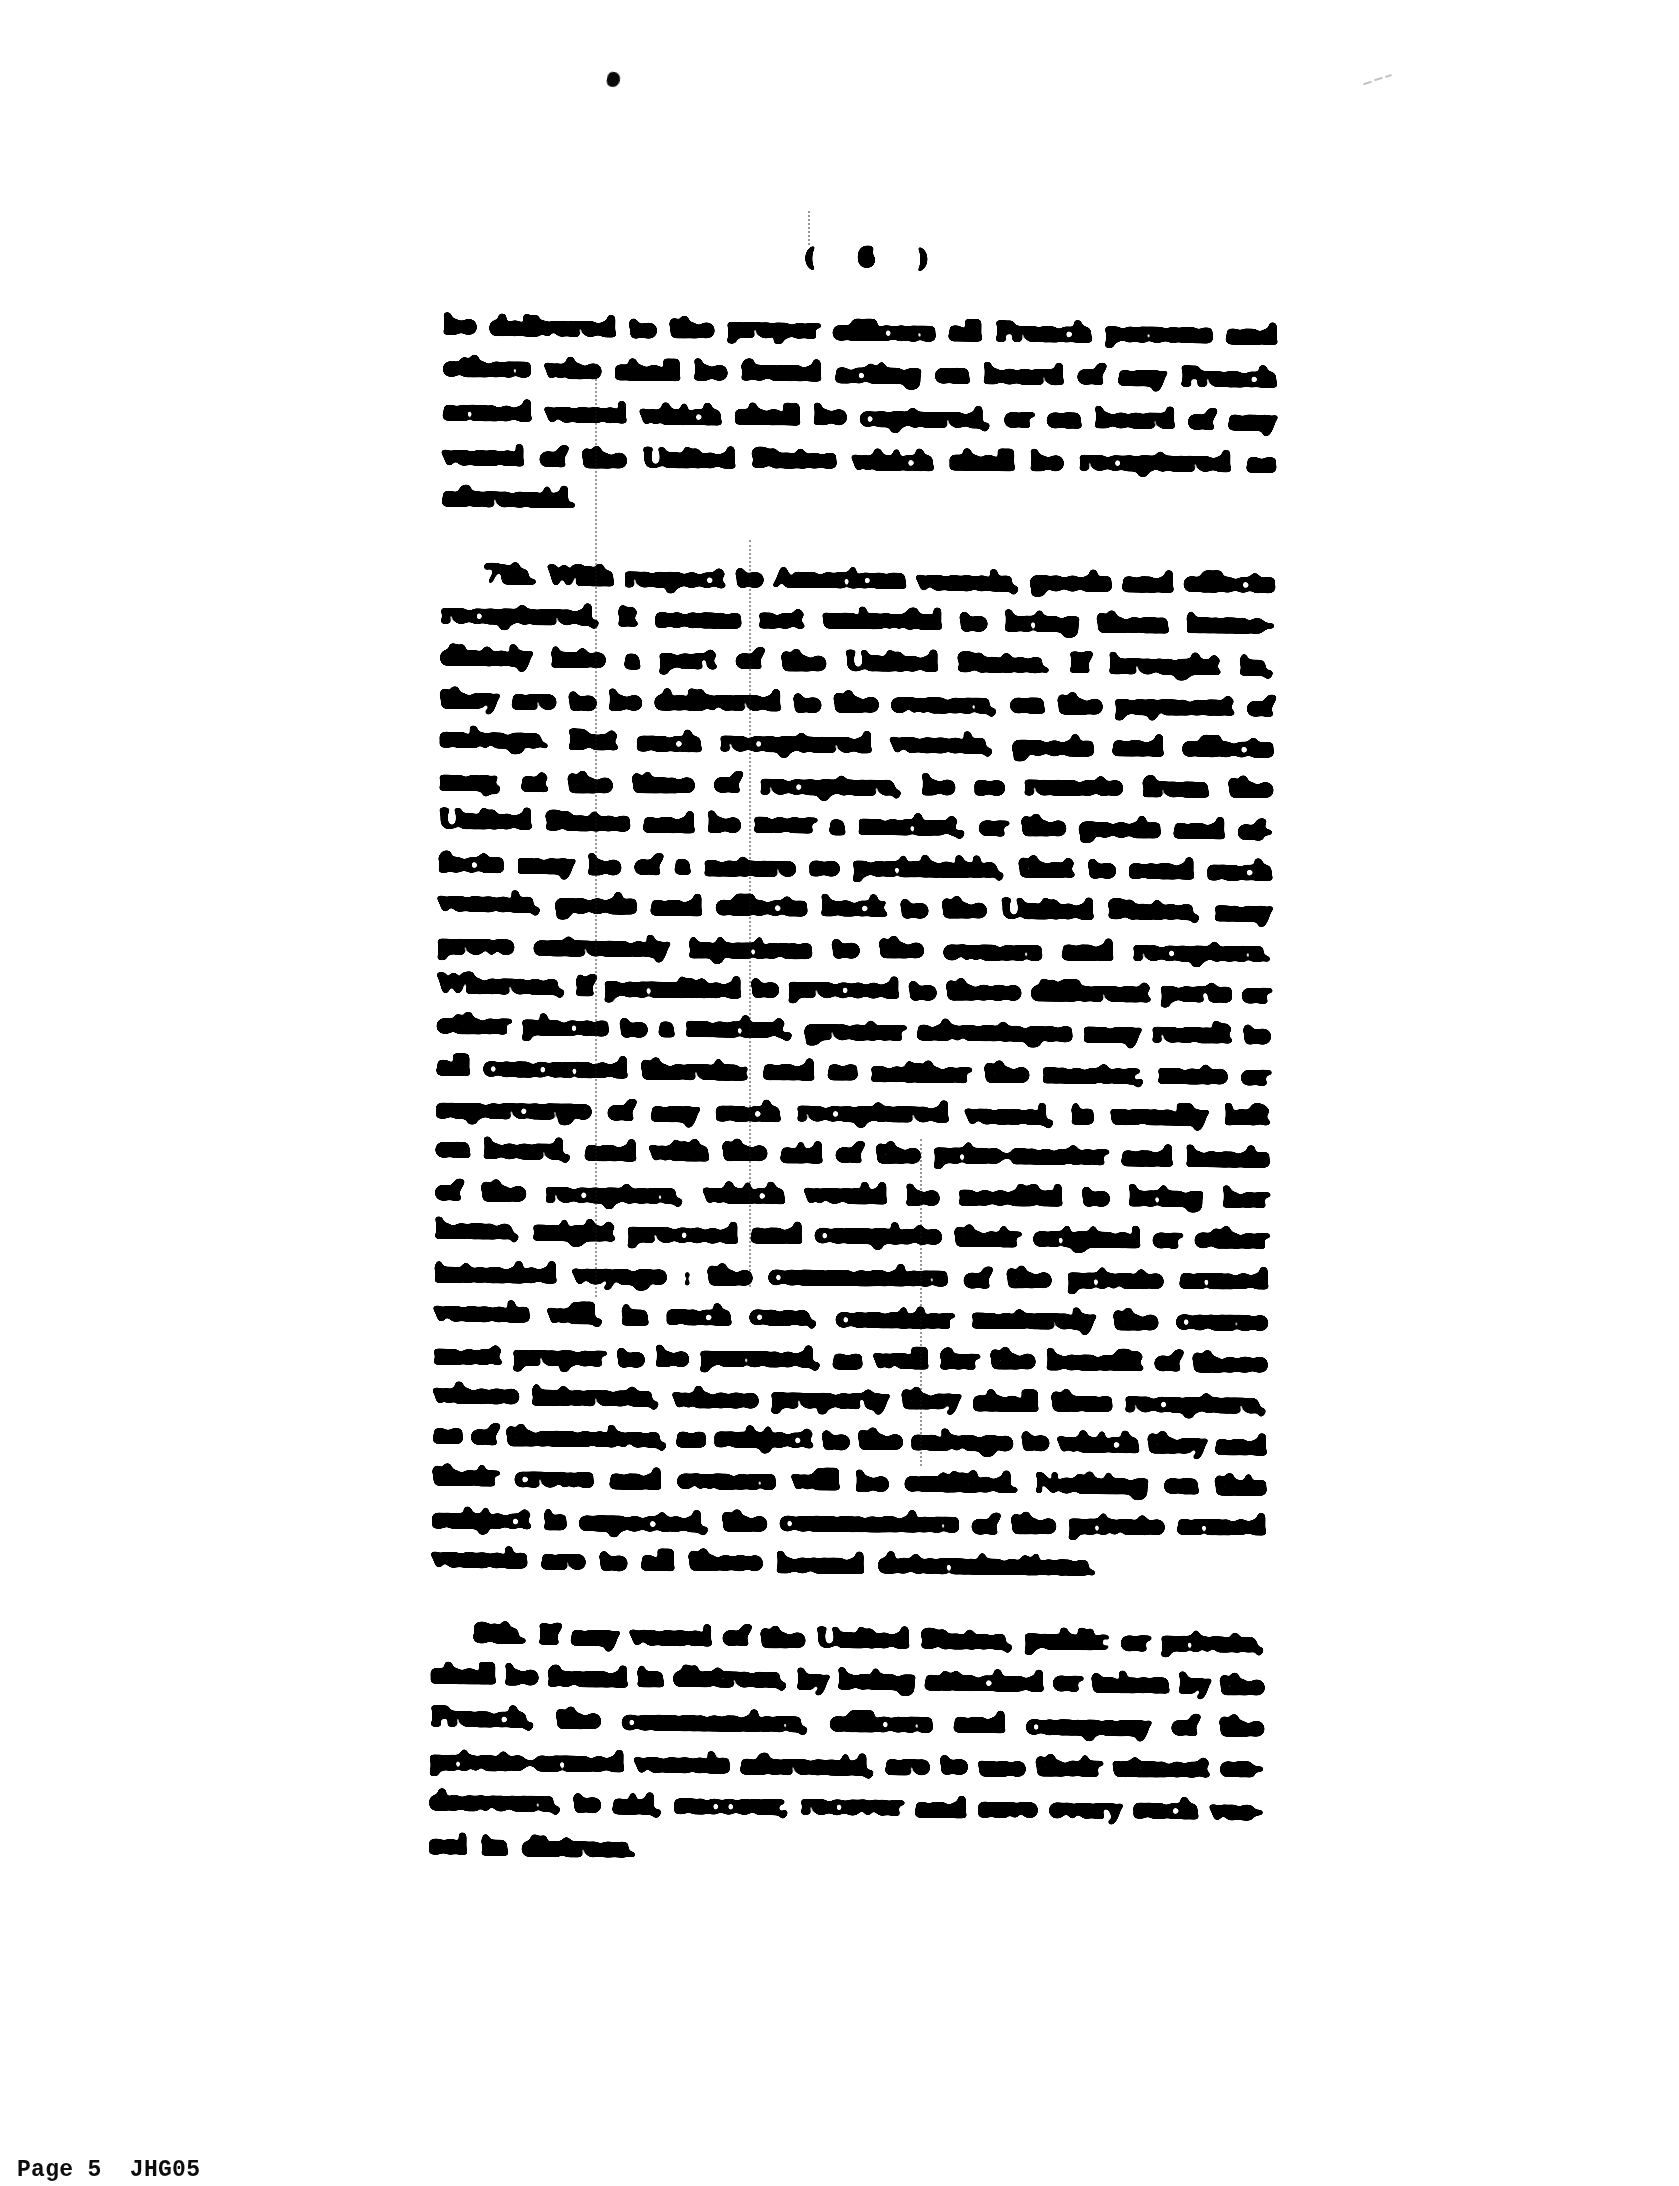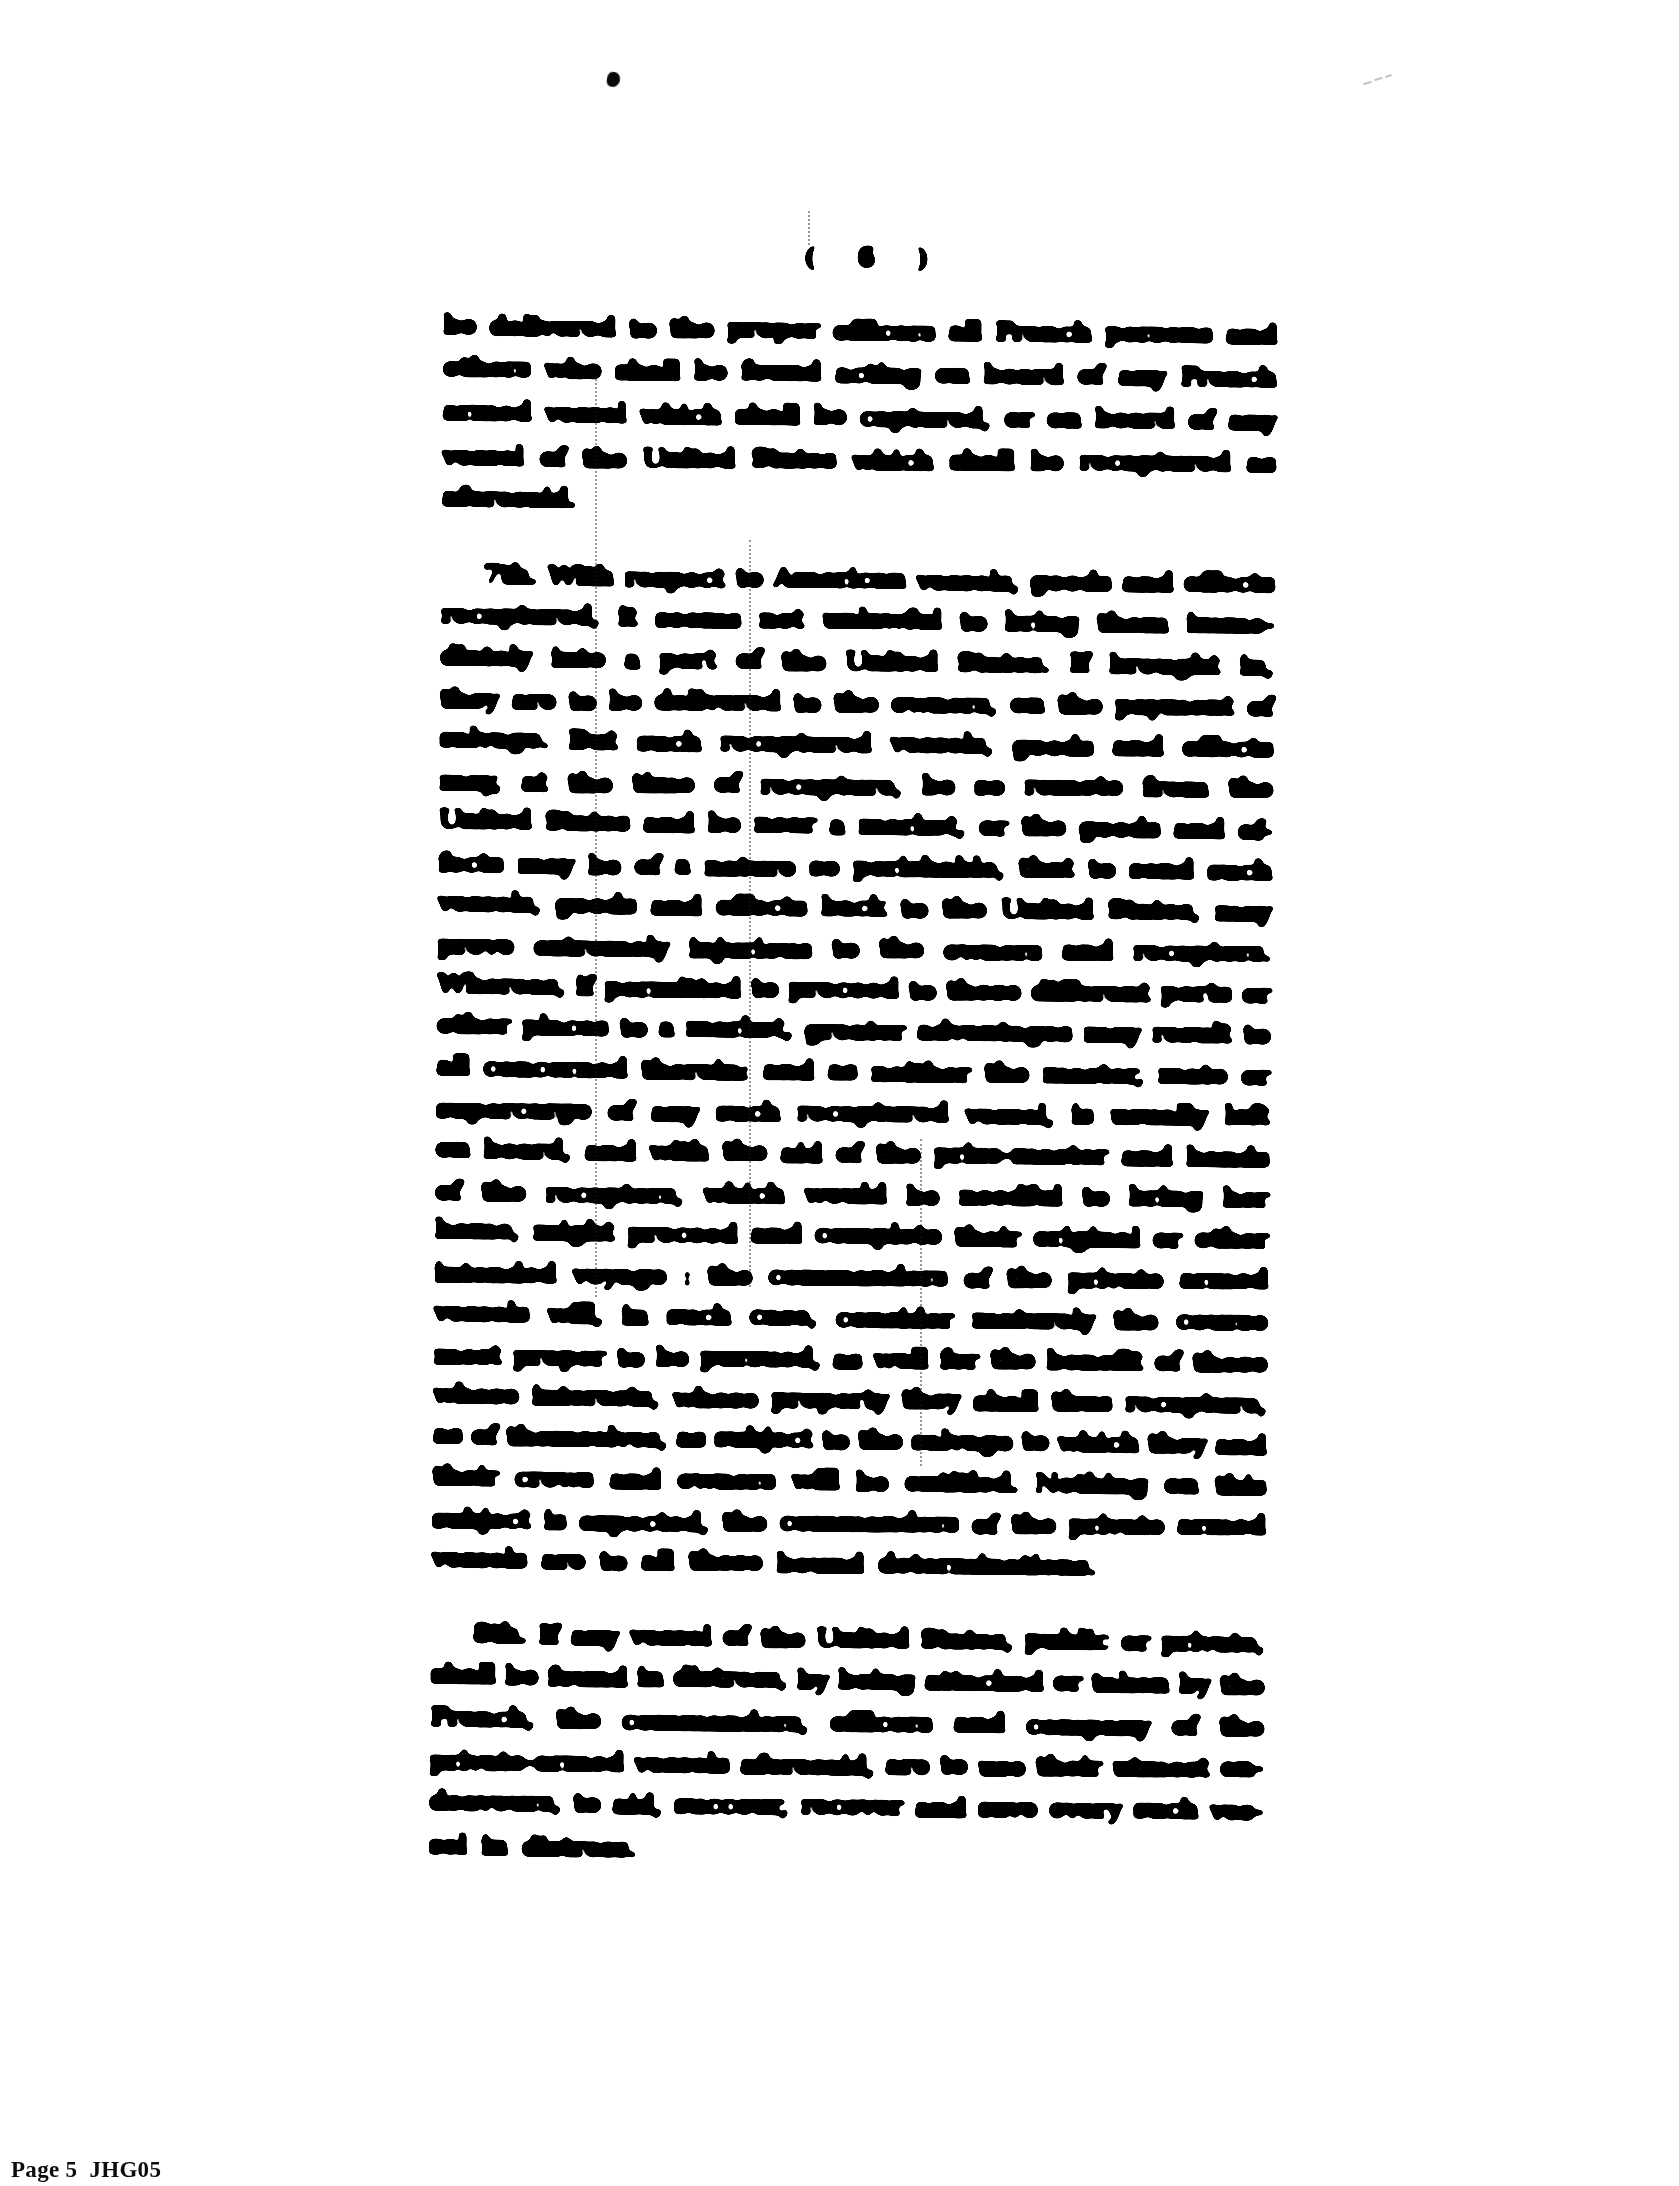--- a/index.html
+++ b/index.html
@@ -75,22 +75,22 @@
   .fold-3 { left: 920px; top: 1139px; height: 327px; }
   .fold-4 { left: 808px; top: 211px;  height: 34px;  }
   .pencil { position: absolute; left: 1363px; top: 73px; width: 42px; height: 16px; opacity: 0.8; z-index: 2; }
   .pencil i { position: absolute; display: block; height: 2px; background: #b5b5b5; border-radius: 1px; }
   .pencil i:nth-child(1) { left: 0;    top: 9px; width: 9px; transform: rotate(-16deg); }
   .pencil i:nth-child(2) { left: 11px; top: 5px; width: 9px; transform: rotate(-16deg); }
   .pencil i:nth-child(3) { left: 22px; top: 2px; width: 7px; transform: rotate(-16deg); }
 
   
   .footer {
-    position: absolute; left: 11px; top: 2158px;
-    font-family: Liberation Serif, serif;
+    position: absolute; left: 17px; top: 2158px;
+    font-family: Liberation Mono, monospace;
     font-weight: bold;
     font-size: 23px; line-height: 24px;
     letter-spacing: 0.3px;
     color: #0c0c0c;
     white-space: pre;
     z-index: 4;
   }
 </style>
 </head>
 <body>

